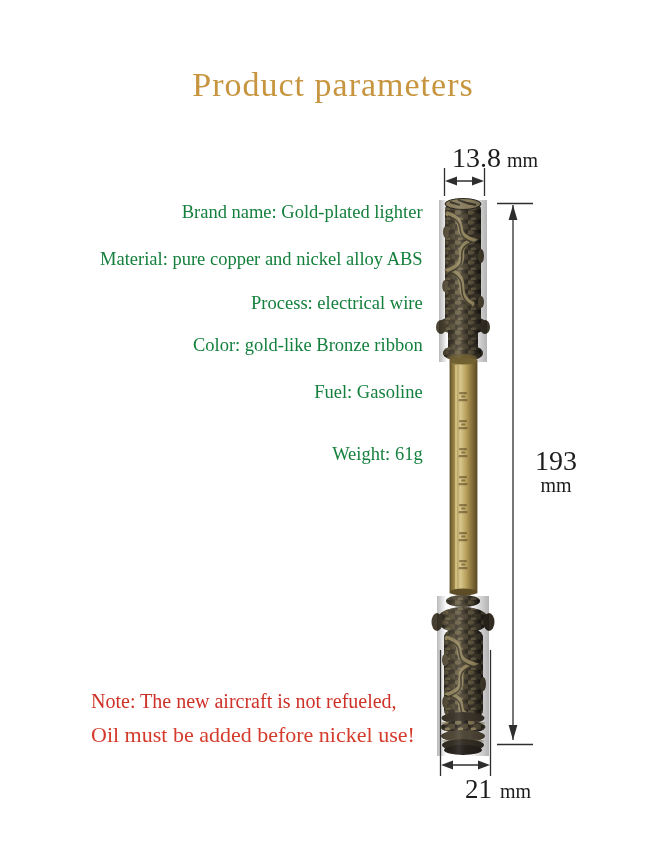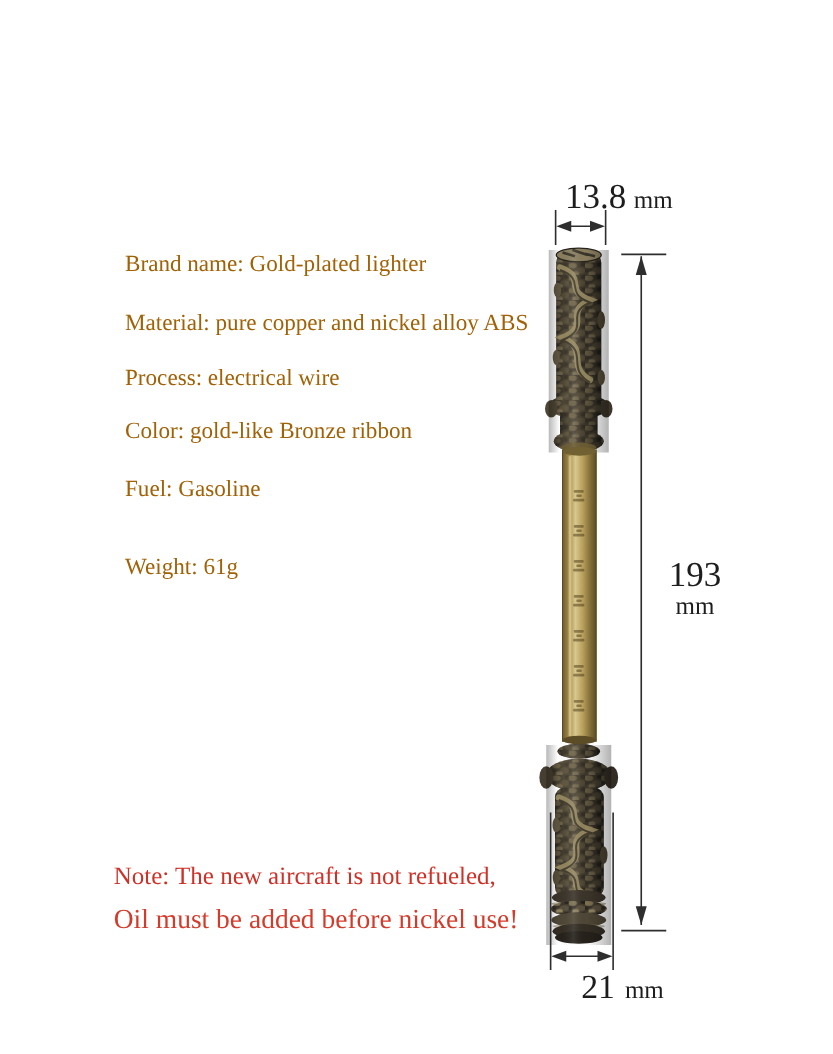--- a/index.html
+++ b/index.html
@@ -6,21 +6,21 @@
   .page {
     position:relative; width:666px; height:843px; background:#ffffff;
     font-family:"Liberation Serif", serif; overflow:hidden;
   }
   .title {
     position:absolute; top:66px; left:0; width:100%;
     text-align:center; font-size:34px; letter-spacing:1px;
     color:#C7953F; font-weight:400;
   }
   .specs { position:absolute; left:100px; top:201px; }
-  .spec-line { font-size:18.5px; color:#a16207; line-height:22px; white-space:nowrap; }
+  .spec-line { font-size:18.5px; color:#15803d; line-height:22px; white-space:nowrap;text-align:right; }
   .spec-line:nth-child(1){ margin-bottom:25px; }
   .spec-line:nth-child(2){ margin-bottom:22px; }
   .spec-line:nth-child(3){ margin-bottom:20px; }
   .spec-line:nth-child(4){ margin-bottom:25px; }
   .spec-line:nth-child(5){ margin-bottom:40px; }
   .spec-line:nth-child(6){ margin-bottom:26px; }
   .note { position:absolute; left:91px; top:690px; }
   .note-line1 { font-size:20px; color:#CE3128; margin-bottom:9px; white-space:nowrap; }
   .note-line2 { font-size:22px; color:#D43B2B; white-space:nowrap; }
   .figure { position:absolute; left:0; top:0; width:666px; height:843px; }
@@ -38,20 +38,21 @@
     display:flex; justify-content:center; align-items:baseline; gap:8px;
   }
   .dim-bottom .dim-value { font-size:27px; }
   .dim-bottom .dim-unit  { font-size:20px; }
 </style>
 </head>
 <body>
 
 <div class="page">
 
+  <div class="title">Product parameters</div>
 
   <div class="specs">
     <div class="spec-line">Brand name: Gold-plated lighter</div>
     <div class="spec-line">Material: pure copper and nickel alloy ABS</div>
     <div class="spec-line">Process: electrical wire</div>
     <div class="spec-line">Color: gold-like Bronze ribbon</div>
     <div class="spec-line">Fuel: Gasoline</div>
     <div class="spec-line">Weight: 61g</div>
   </div>
 

